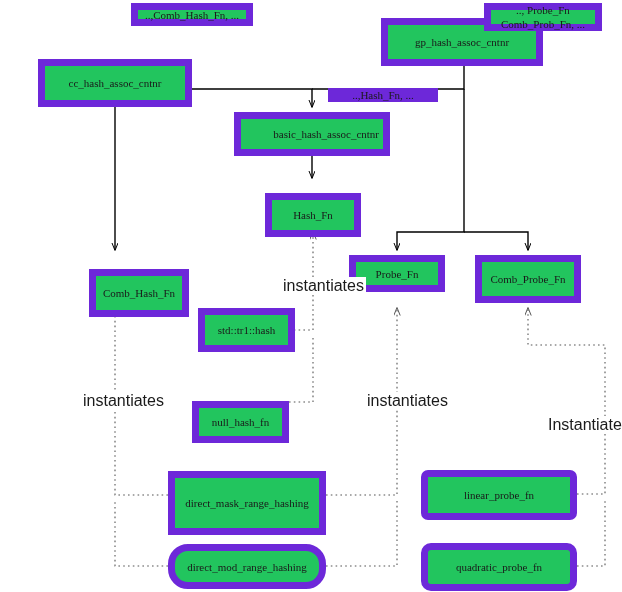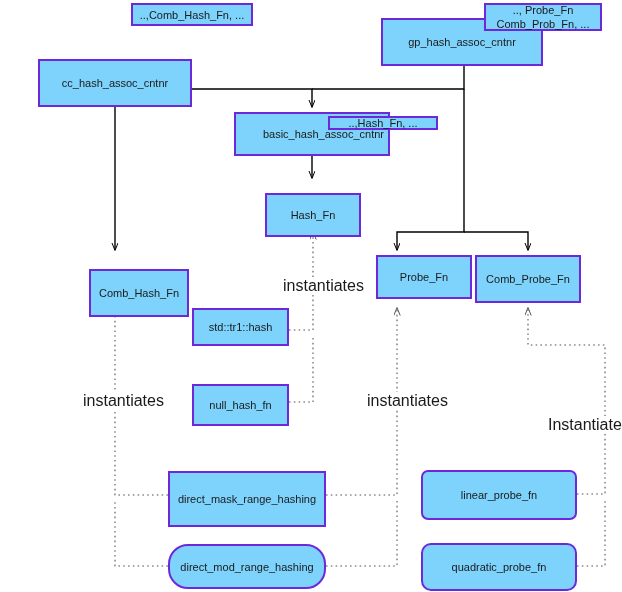--- a/index.html
+++ b/index.html
@@ -18,30 +18,31 @@
   #edge-layer {
     position: absolute;
     left: 0;
     top: 0;
     width: 622px;
     height: 592px;
   }
   .node {
     position: absolute;
     box-sizing: border-box;
-    border: 2px solid #6d28d9;
-    background: #7dd3fc;
+    border: 7px solid #6d28d9;
+    background: #22c55e;
     display: flex;
     align-items: center;
     justify-content: center;
     text-align: center;
     color: #1a1a1a;
     font-size: 11px;
     line-height: 14px;
     z-index: 3;
+    font-family: Liberation Serif, serif;
   }
   .node.template-note {
     z-index: 5;
     font-size: 11px;
   }
   .node-label {
     display: block;
     white-space: pre-line;
     padding: 0 4px;
   }
@@ -151,49 +152,49 @@
 
   <div class="node template-note" style="left:484px; top:3px; width:118px; height:28px;text-align:center;">
     <span class="node-label">.., Probe_Fn
 Comb_Prob_Fn, ...</span>
   </div>
 
   <div class="node" style="left:234px; top:112px; width:156px; height:44px;justify-content:flex-end;">
     <span class="node-label">basic_hash_assoc_cntnr</span>
   </div>
 
-  <div class="node template-note" style="left:328px; top:116px; width:110px; height:14px;">
+  <div class="node template-note" style="left:328px; top:88px; width:110px; height:14px;">
     <span class="node-label">..,Hash_Fn, ...</span>
   </div>
 
   <div class="node" style="left:265px; top:193px; width:96px; height:44px;">
     <span class="node-label">Hash_Fn</span>
   </div>
 
   <div class="node" style="left:61px; top:269px; width:100px; height:48px;margin-left:28px;">
     <span class="node-label">Comb_Hash_Fn</span>
   </div>
 
-  <div class="node" style="left:349px; top:255px; width:96px; height:44px;margin-left:27px;">
+  <div class="node" style="left:349px; top:255px; width:96px; height:37px;">
     <span class="node-label">Probe_Fn</span>
   </div>
 
   <div class="node" style="left:475px; top:255px; width:106px; height:48px;">
     <span class="node-label">Comb_Probe_Fn</span>
   </div>
 
-  <div class="node" style="left:192px; top:308px; width:97px; height:38px;">
+  <div class="node" style="left:198px; top:308px; width:97px; height:44px;">
     <span class="node-label">std::tr1::hash</span>
   </div>
 
-  <div class="node" style="left:192px; top:384px; width:97px; height:42px;">
+  <div class="node" style="left:192px; top:401px; width:97px; height:42px;">
     <span class="node-label">null_hash_fn</span>
   </div>
 
-  <div class="node" style="left:168px; top:471px; width:158px; height:56px;">
+  <div class="node" style="left:168px; top:471px; width:158px; height:64px;">
     <span class="node-label">direct_mask_range_hashing</span>
   </div>
 
   <div class="node" style="left:168px; top:544px; width:158px; height:45px;border-radius:20px;">
     <span class="node-label">direct_mod_range_hashing</span>
   </div>
 
   <div class="node" style="left:421px; top:470px; width:156px; height:50px;border-radius:7px;">
     <span class="node-label">linear_probe_fn</span>
   </div>

